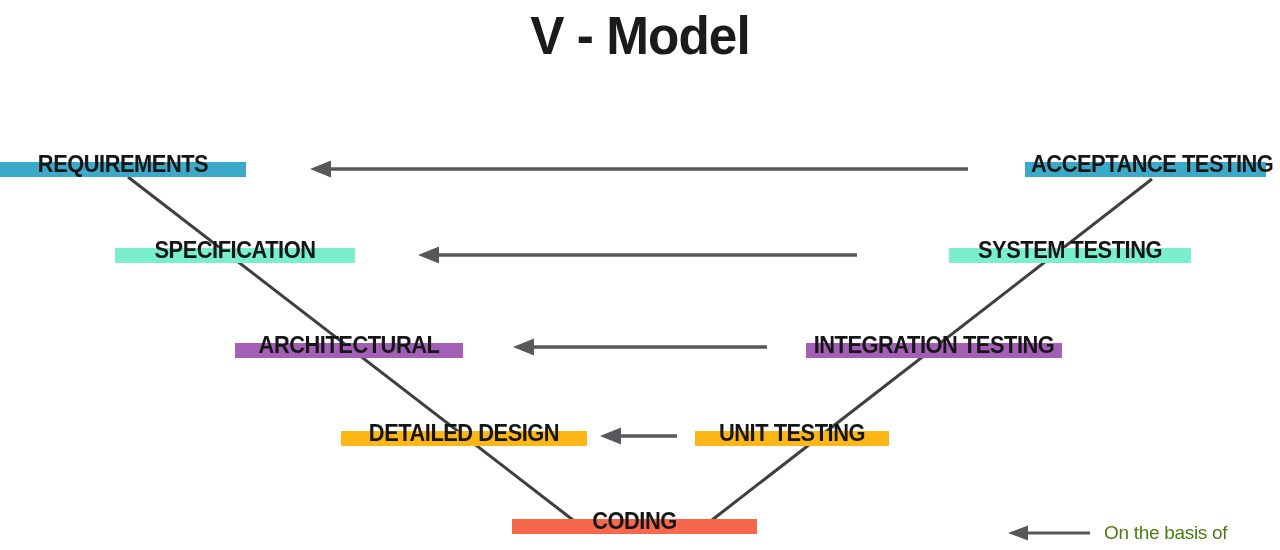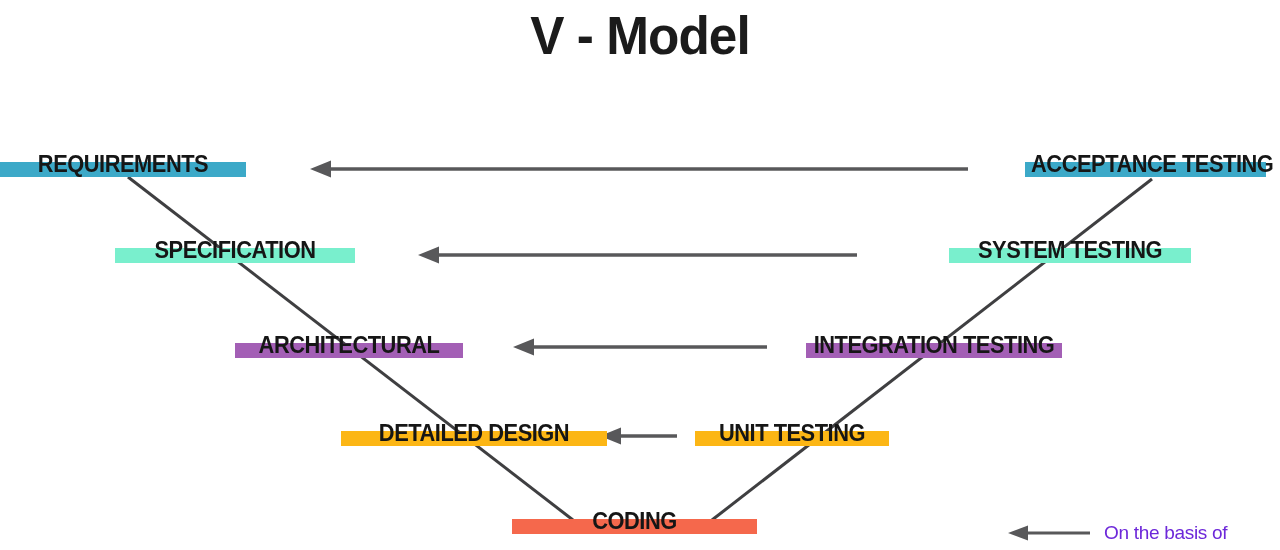--- a/index.html
+++ b/index.html
@@ -60,21 +60,21 @@
     left: 1008px;
     top: 522px;
     display: flex;
     align-items: center;
     gap: 14px;
   }
 
   .legend-label {
     font-size: 19px;
     font-weight: 500;
-    color: #6d28d9;
+    color: #4d7c0f;
     letter-spacing: -0.3px;
     white-space: nowrap;
   }
 </style>
 </head>
 <body>
 
 <div class="canvas">
 
   <h1 class="title">V - Model</h1>
@@ -112,21 +112,21 @@
       </div>
       <div class="stage" style="left: 925px; top: 248px; width: 242px; background: rgb(121, 239, 205); margin-left: 24px;">
         <span class="stage-label">SYSTEM TESTING</span>
       </div>
       <div class="stage" style="left: 235px; top: 343px; width: 228px; background: rgb(163, 95, 181);">
         <span class="stage-label">ARCHITECTURAL</span>
       </div>
       <div class="stage" style="left: 806px; top: 343px; width: 256px; background: rgb(163, 95, 181);">
         <span class="stage-label">INTEGRATION TESTING</span>
       </div>
-      <div class="stage" style="left: 341px; top: 431px; width: 266px; background: rgb(252, 182, 21);">
+      <div class="stage" style="left: 341px; top: 431px; width: 246px; background: rgb(252, 182, 21);">
         <span class="stage-label">DETAILED DESIGN</span>
       </div>
       <div class="stage" style="left: 695px; top: 431px; width: 194px; background: rgb(252, 182, 21);">
         <span class="stage-label">UNIT TESTING</span>
       </div>
       <div class="stage" style="left: 512px; top: 519px; width: 245px; background: rgb(245, 104, 76);">
         <span class="stage-label">CODING</span>
       </div>
     </div>
 

